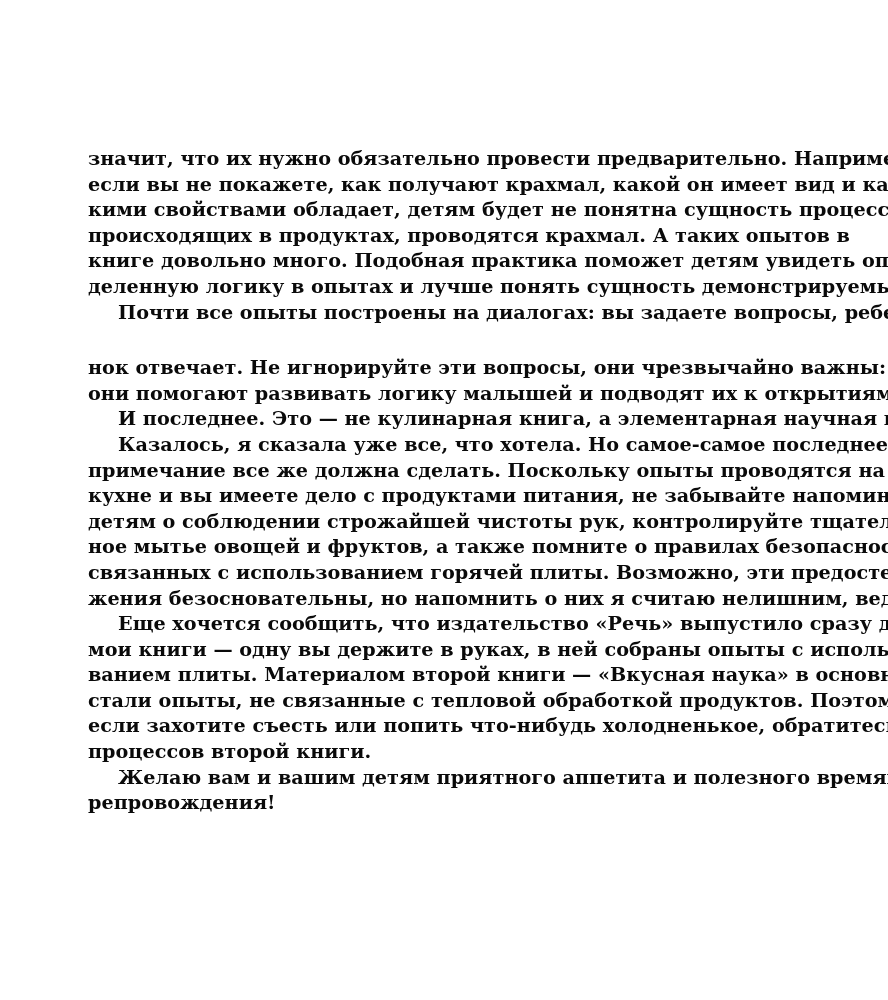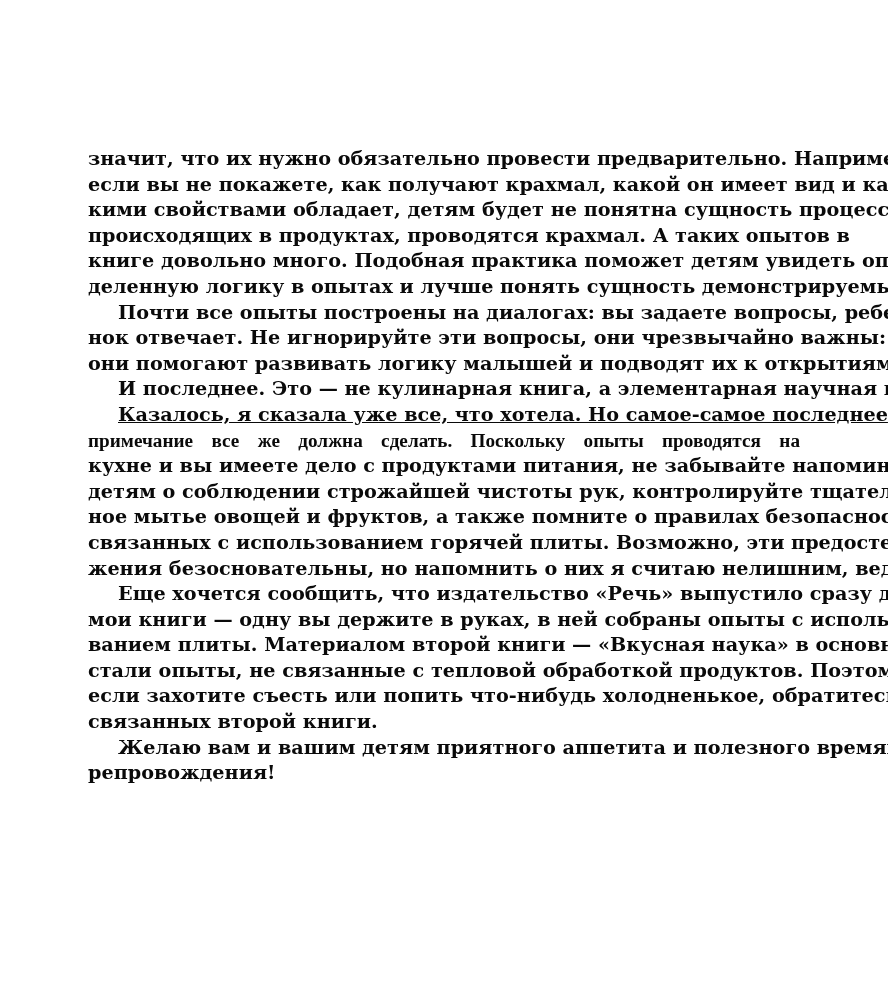--- a/index.html
+++ b/index.html
@@ -66,41 +66,41 @@
       <p class="para">
         <span class="line" style="word-spacing: 0px;">значит, что их нужно обязательно провести предварительно. Например,</span>
         <span class="line" style="word-spacing: 0px;">если вы не покажете, как получают крахмал, какой он имеет вид и ка-</span>
         <span class="line" style="word-spacing: 0px;">кими свойствами обладает, детям будет не понятна сущность процессов,</span>
         <span class="line" style="word-spacing: 0px;">происходящих в продуктах, проводятся крахмал. А таких опытов в</span>
         <span class="line" style="word-spacing: 0px;">книге довольно много. Подобная практика поможет детям увидеть опре-</span>
         <span class="line" style="word-spacing: 0px;">деленную логику в опытах и лучше понять сущность демонстрируемых</span>
       </p>
       <p class="para">
         <span class="line indent" style="word-spacing: 0px;">Почти все опыты построены на диалогах: вы задаете вопросы, ребе-</span>
-        <span class="line" style="word-spacing: 0px;">нок отвечает. Не игнорируйте эти вопросы, они чрезвычайно важны:</span>
+        <span class="line" style="word-spacing: 0px; margin-top: 30px;">нок отвечает. Не игнорируйте эти вопросы, они чрезвычайно важны:</span>
         <span class="line" style="word-spacing: 0px;">они помогают развивать логику малышей и подводят их к открытиям,</span>
       </p>
       <p class="para">
         <span class="line indent" style="word-spacing: 0px;">И последнее. Это — не кулинарная книга, а элементарная научная кни-</span>
       </p>
       <p class="para">
-        <span class="line indent" style="word-spacing: 0px; text-decoration: underline;">Казалось, я сказала уже все, что хотела. Но самое-самое последнее</span>
-        <span class="line" style="word-spacing: 0px; font-family: Liberation Serif, serif;">примечание все же должна сделать. Поскольку опыты проводятся на</span>
+        <span class="line indent" style="word-spacing: 0px;">Казалось, я сказала уже все, что хотела. Но самое-самое последнее</span>
+        <span class="line" style="word-spacing: 0px;">примечание все же должна сделать. Поскольку опыты проводятся на</span>
         <span class="line" style="word-spacing: 0px;">кухне и вы имеете дело с продуктами питания, не забывайте напоминать</span>
         <span class="line" style="word-spacing: 0px;">детям о соблюдении строжайшей чистоты рук, контролируйте тщатель-</span>
         <span class="line" style="word-spacing: 0px;">ное мытье овощей и фруктов, а также помните о правилах безопасности,</span>
         <span class="line" style="word-spacing: 0px;">связанных с использованием горячей плиты. Возможно, эти предостере-</span>
         <span class="line" style="word-spacing: 0px;">жения безосновательны, но напомнить о них я считаю нелишним, ведь</span>
       </p>
       <p class="para">
         <span class="line indent" style="word-spacing: 0px;">Еще хочется сообщить, что издательство «Речь» выпустило сразу две</span>
         <span class="line" style="word-spacing: 0px;">мои книги — одну вы держите в руках, в ней собраны опыты с использо-</span>
         <span class="line" style="word-spacing: 0px;">ванием плиты. Материалом второй книги — «Вкусная наука» в основном</span>
         <span class="line" style="word-spacing: 0px;">стали опыты, не связанные с тепловой обработкой продуктов. Поэтому,</span>
         <span class="line" style="word-spacing: 0px;">если захотите съесть или попить что-нибудь холодненькое, обратитесь к</span>
-        <span class="line last">связанных второй книги.</span>
+        <span class="line last">процессов второй книги.</span>
       </p>
       <p class="para">
         <span class="line indent" style="word-spacing: 0px;">Желаю вам и вашим детям приятного аппетита и полезного времяп-</span>
         <span class="line last">репровождения!</span>
       </p>
     </div>
 </div>
 
 </body></html>

